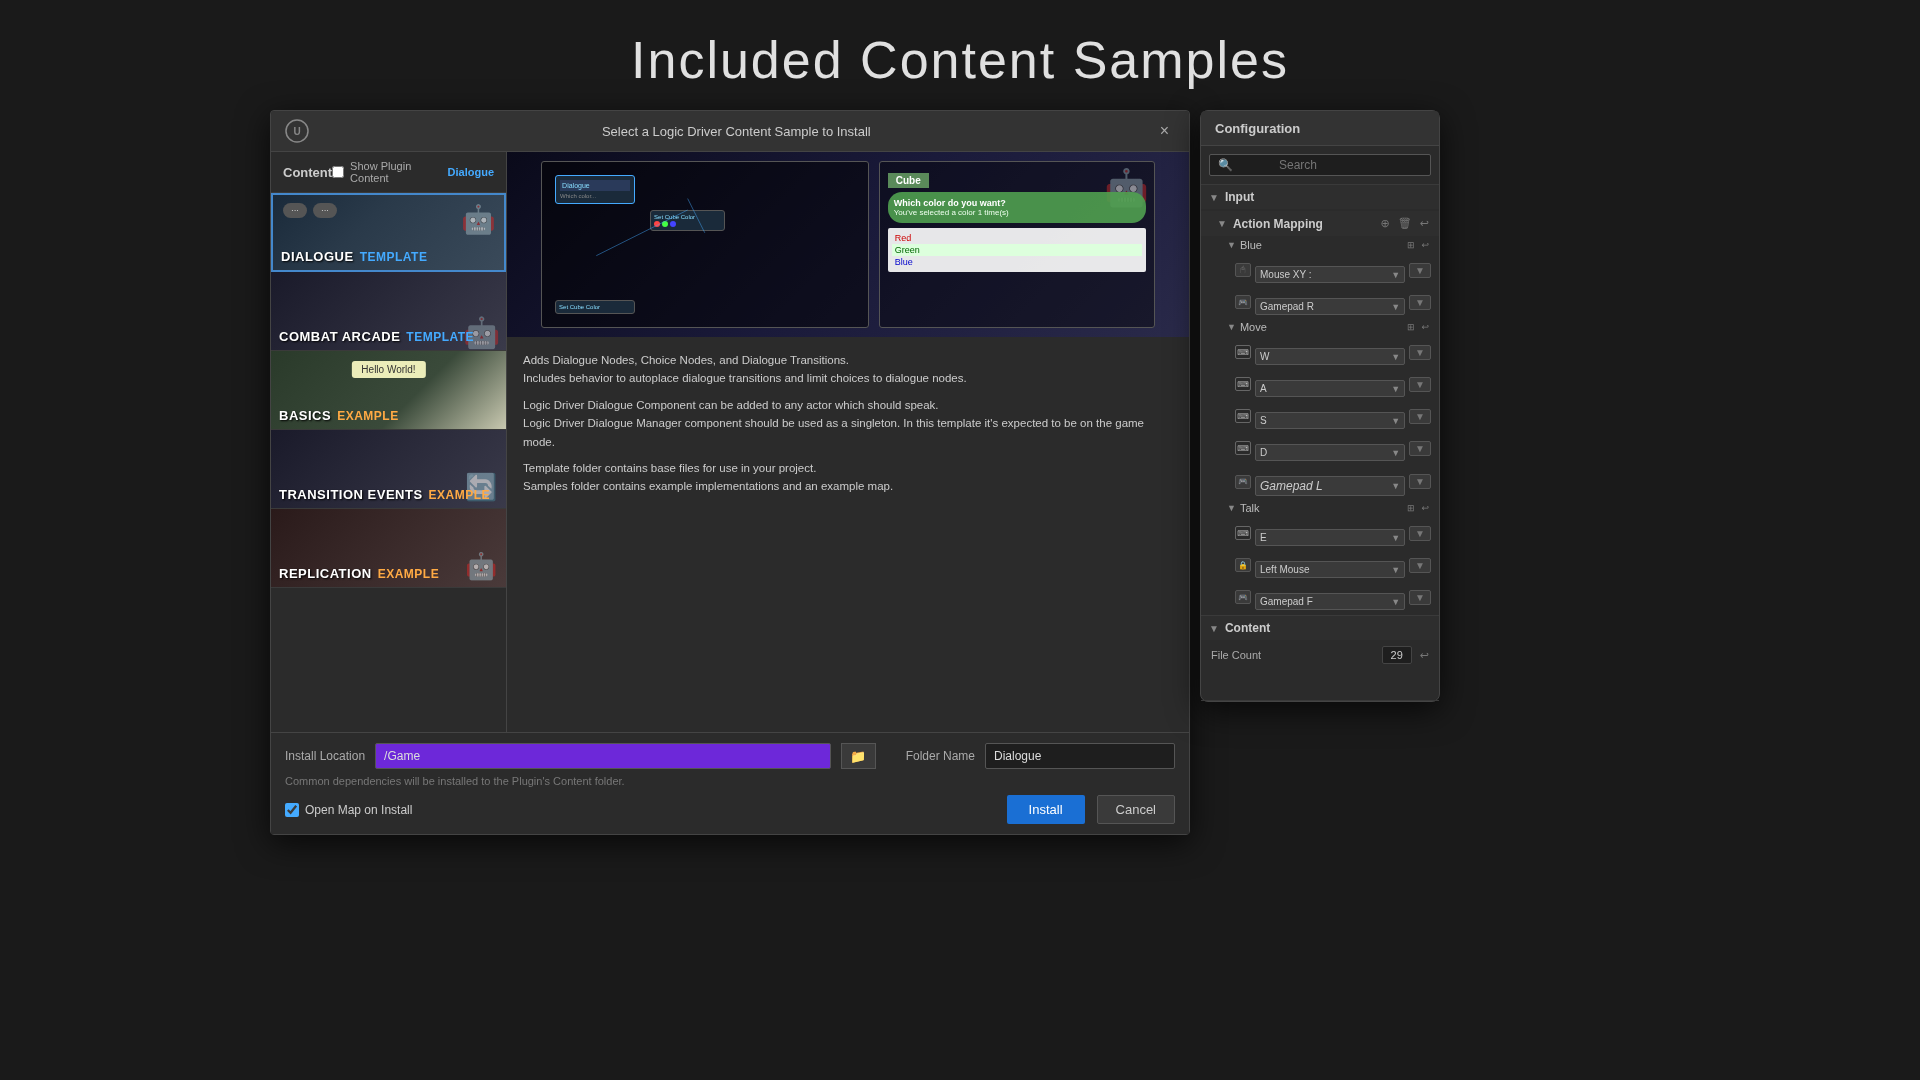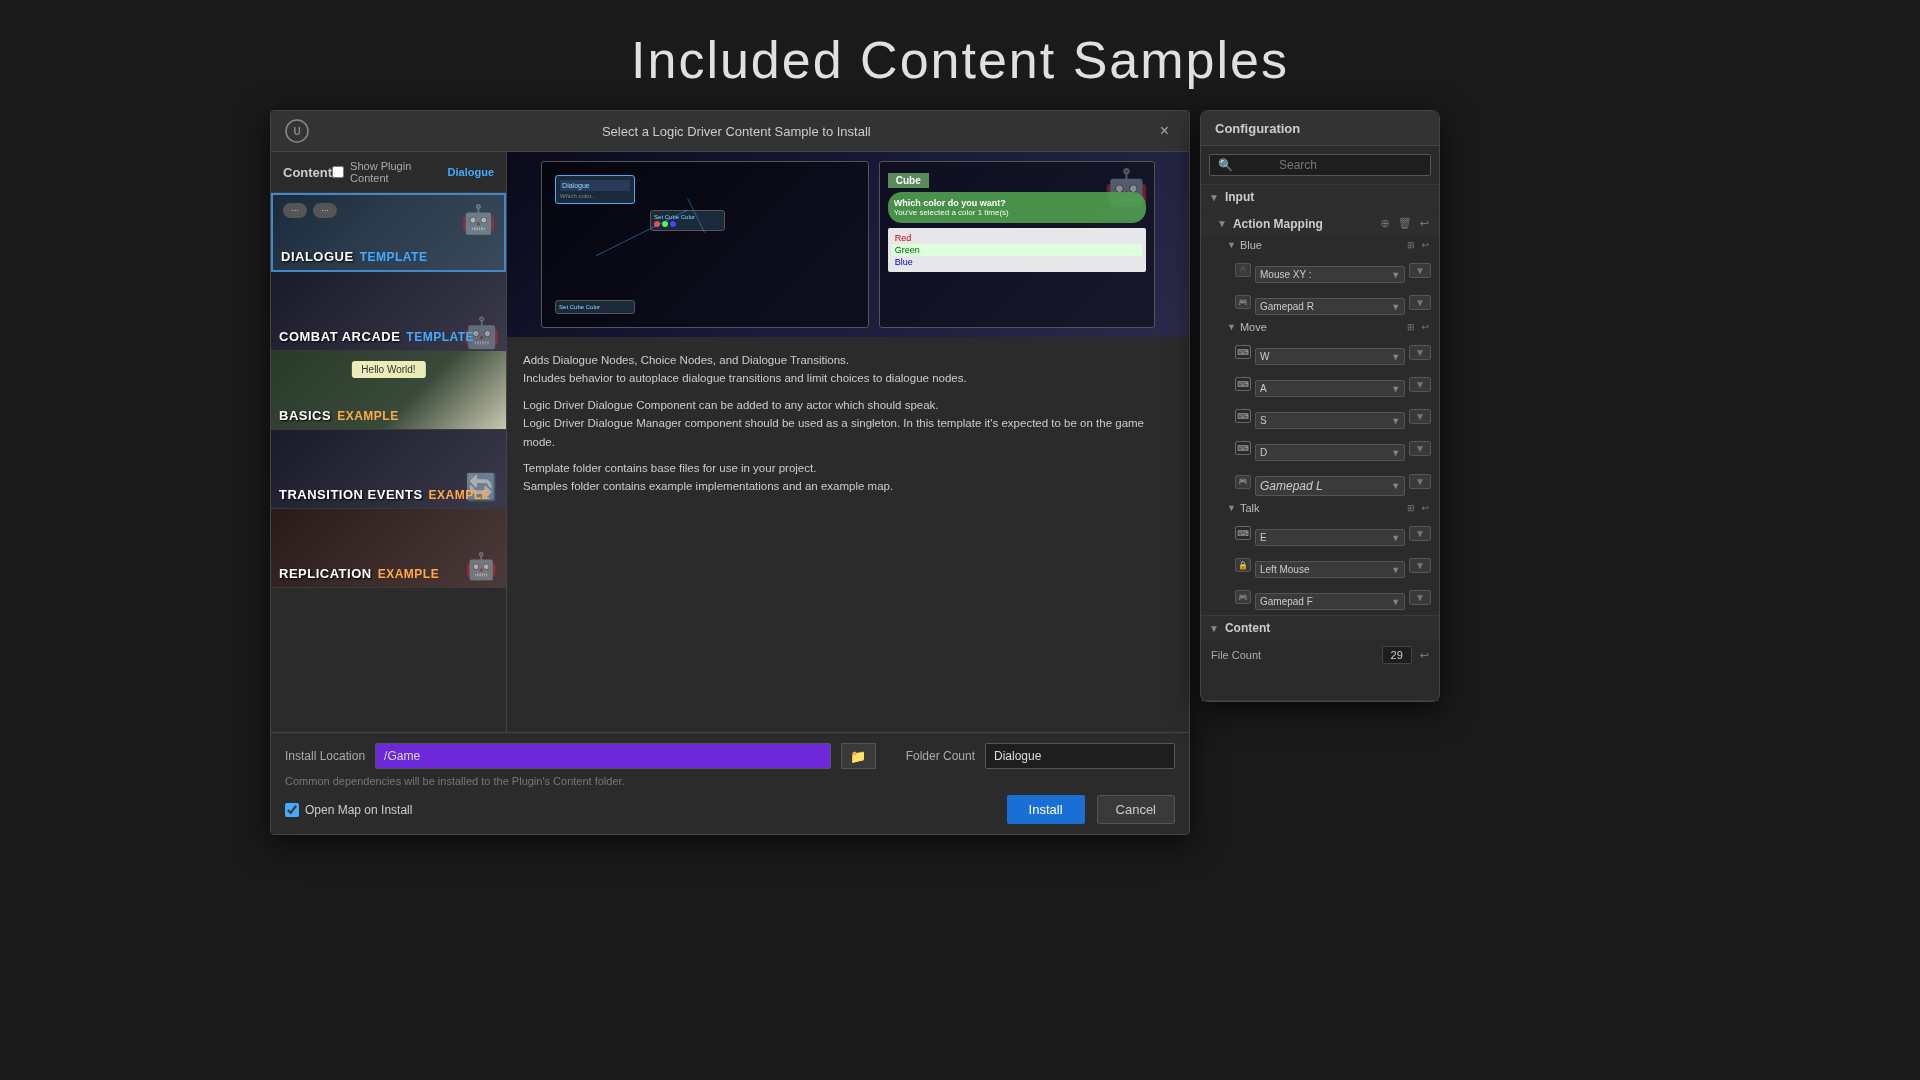--- a/index.html
+++ b/index.html
@@ -703,21 +703,21 @@
         <p class="desc-text">Template folder contains base files for use in your project.<br>Samples folder contains example implementations and an example map.</p>
       </div>
     </div>
   </div>
 
   <div class="modal-footer">
     <div class="install-location-row">
       <span class="footer-label">Install Location</span>
       <input class="footer-input" type="text" value="/Game" style="">
       <button class="folder-btn">📁</button>
-      <span class="footer-label" style="margin-left:20px;">Folder Count</span>
+      <span class="footer-label" style="margin-left:20px;">Folder Name</span>
       <input class="folder-name-input" type="text" value="Dialogue" style="">
     </div>
     <div class="footer-note">Common dependencies will be installed to the Plugin's Content folder.</div>
     <div class="footer-actions">
       <div class="checkbox-row">
         <input type="checkbox" checked="" style="">
         <span class="checkbox-label">Open Map on Install</span>
       </div>
       <div class="btn-group">
         <button class="btn-install">Install</button>

